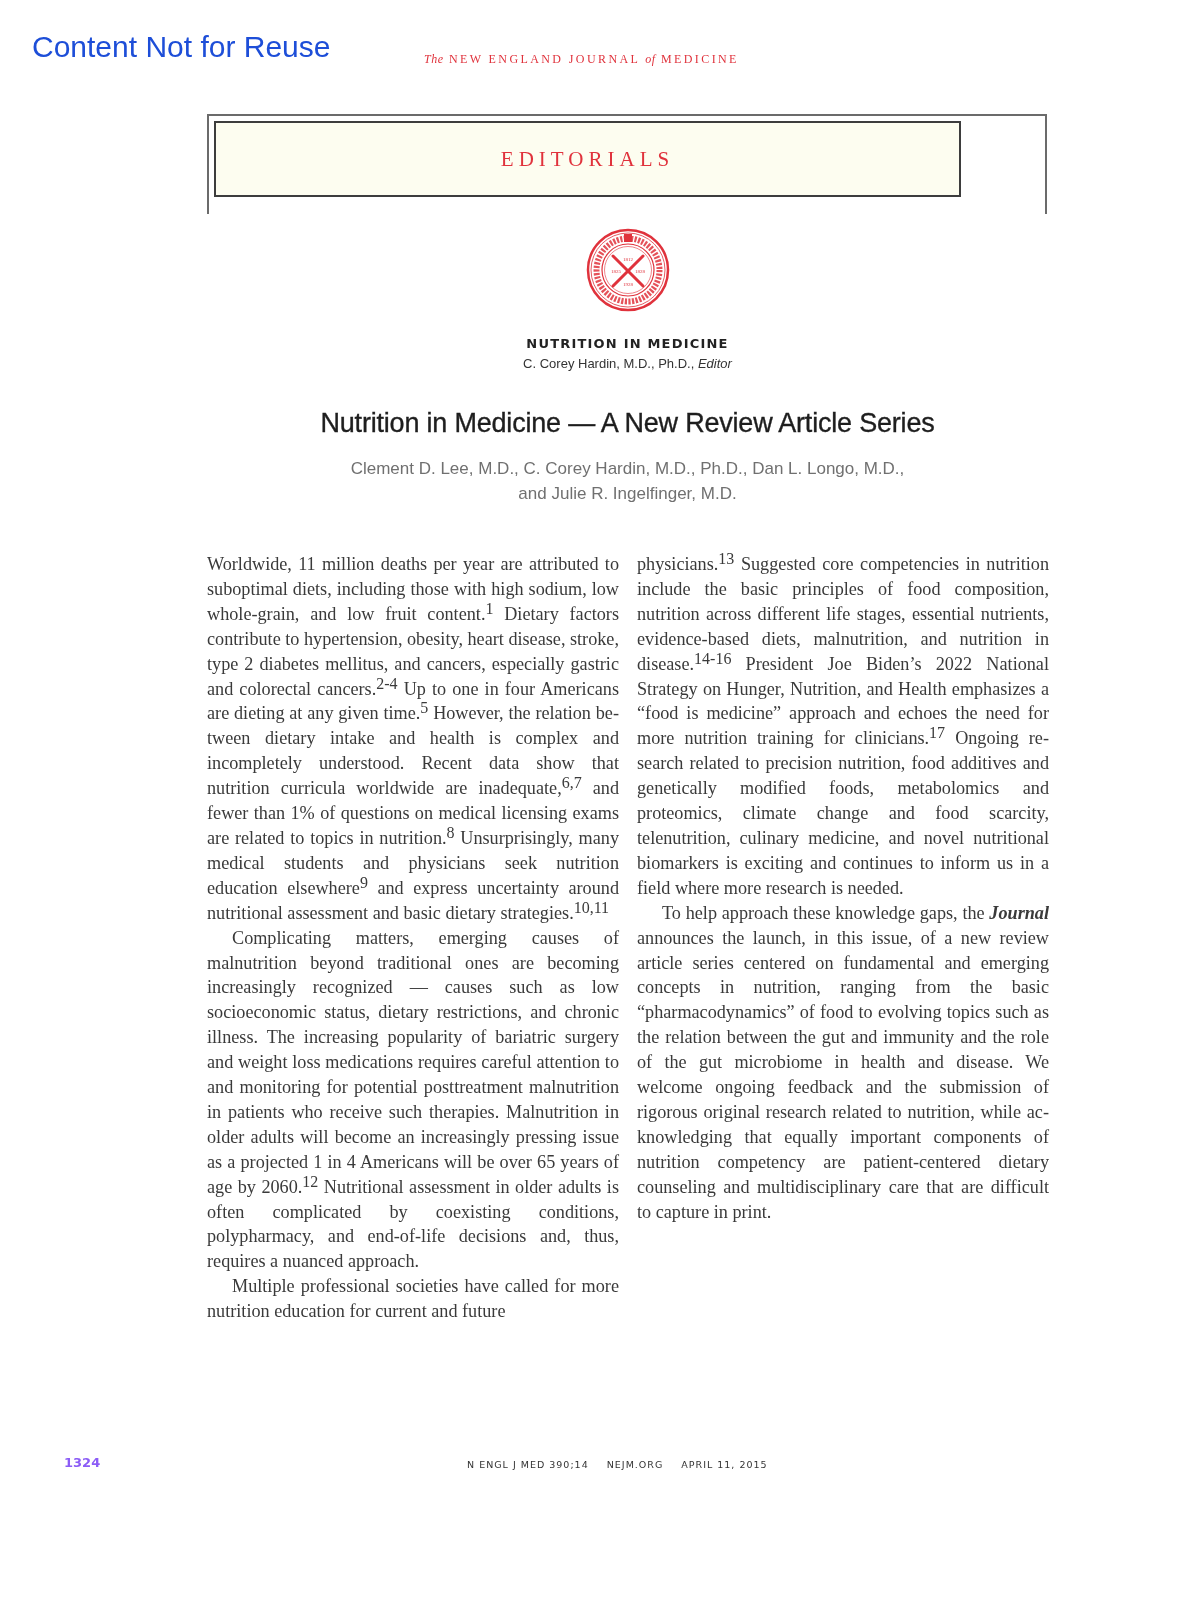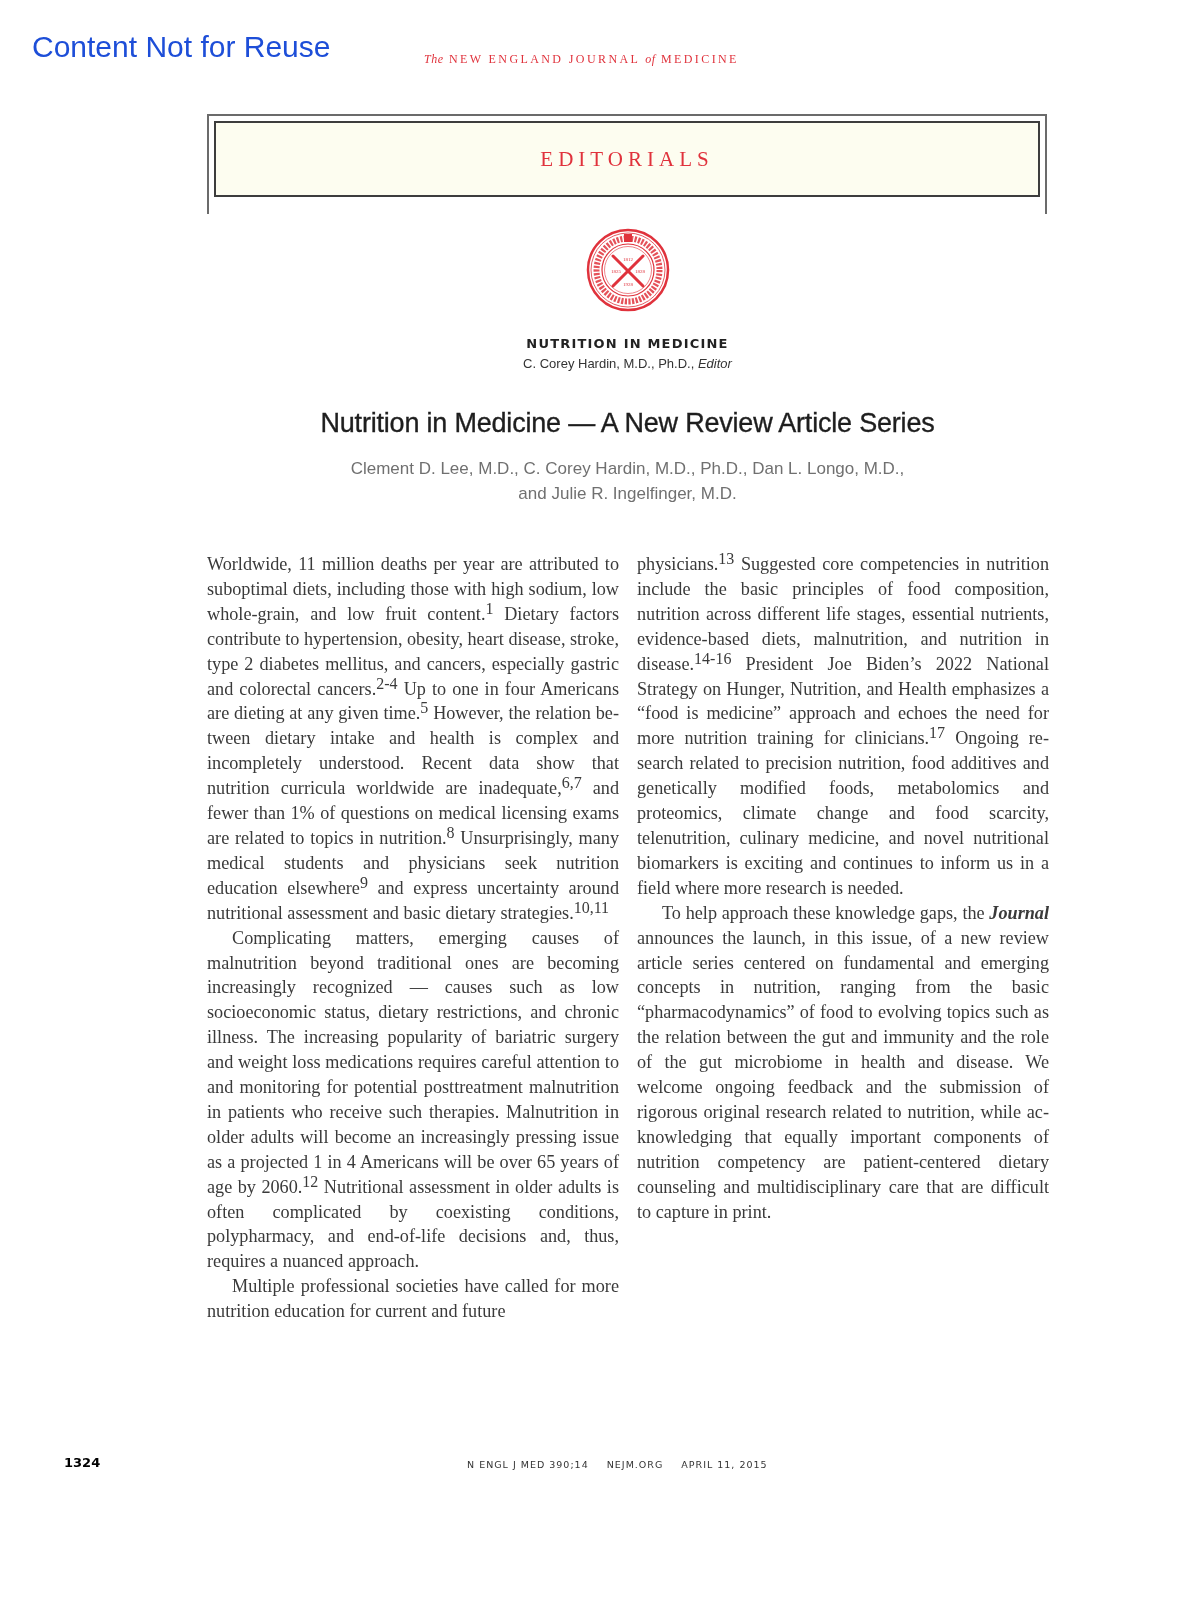--- a/index.html
+++ b/index.html
@@ -14,21 +14,21 @@
     font-family: "Liberation Serif", serif; font-size: 12px; color: #e0323c;
     letter-spacing: 2.4px; white-space: nowrap;
   }
   .journal-header .it { font-style: italic; letter-spacing: 0.5px; }
   .editorials-outer {
     position: absolute; left: 207px; top: 114px; width: 840px; height: 100px;
     border-top: 2px solid #6b6b6b; border-left: 2px solid #6b6b6b; border-right: 2px solid #6b6b6b;
     box-sizing: border-box;
   }
   .editorials-box {
-    position: absolute; left: 214px; top: 121px; width: 826px; height: 76px;
+    position: absolute; left: 214px; top: 121px; width: 747px; height: 76px;
     background: #fdfdf0; border: 2px solid #3d3d3d; box-sizing: border-box;
     display: flex; align-items: center; justify-content: center;
   }
   .editorials-box span {
     font-family: "Liberation Serif", serif; font-size: 21px; color: #e0323c;
     letter-spacing: 5px;
   }
   .seal { position: absolute; left: 586px; top: 228px; width: 84px; height: 84px; }
   .section-label {
     position: absolute; left: 0; width: 1255px; top: 336px; text-align: center;
@@ -57,21 +57,21 @@
   }
   .col.left { left: 207px; }
   .col.right { left: 637px; }
   .col p { margin: 0; }
   .col p.indent { text-indent: 25px; }
   .col p.noindent { text-indent: 0; }
   .col sup { font-size: 16px; line-height: 0; vertical-align: 6px; }
   .col i { font-style: italic; font-weight: bold; }
   .page-number {
     position: absolute; left: 64px; top: 1455px;
-    font-family: "DejaVu Sans", sans-serif; font-size: 13px; color: #000000; font-weight: bold;
+    font-family: "DejaVu Sans", sans-serif; font-size: 13px; color: #8b5cf6; font-weight: bold;
   }
   .citation {
     position: absolute; left: 467px; top: 1459px;
     font-family: "DejaVu Sans", sans-serif; font-size: 9.5px; color: #333; letter-spacing: 1px;
     white-space: nowrap;
   }
   .citation span { margin-right: 14px; }
 </style>
 </head>
 <body>

